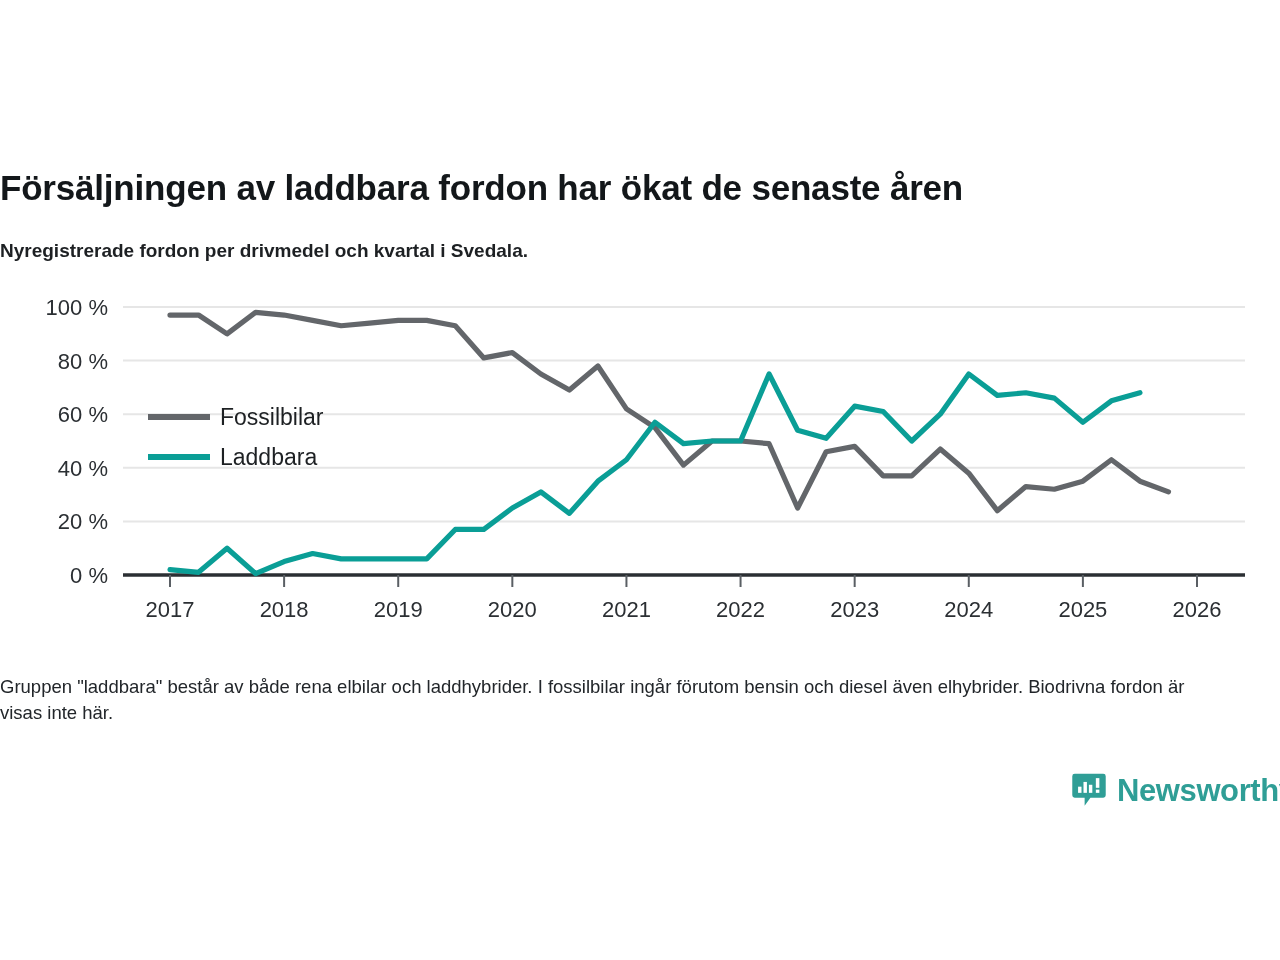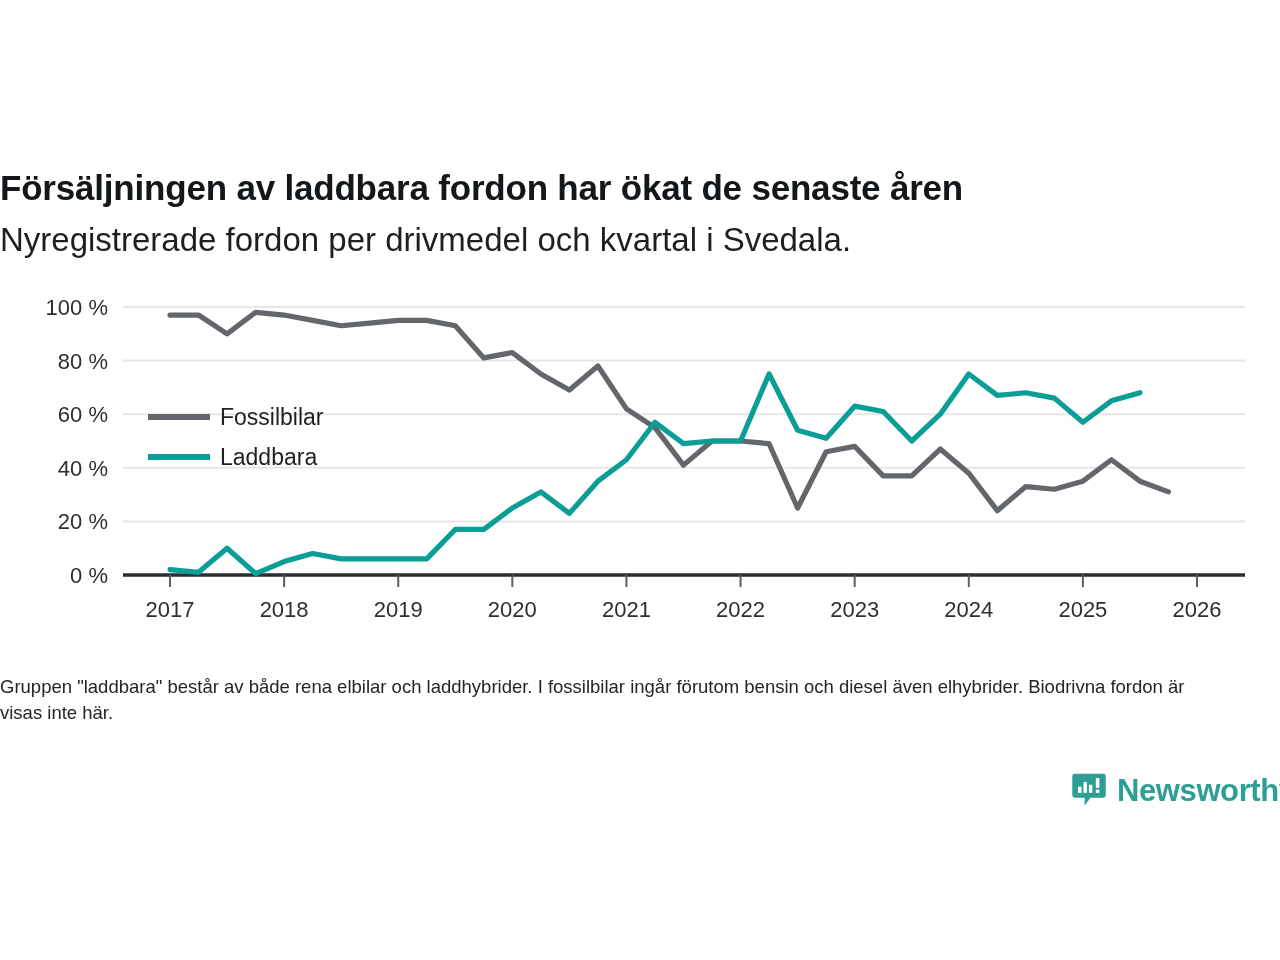--- a/index.html
+++ b/index.html
@@ -12,22 +12,22 @@
     overflow:hidden;
   }
   .page{position:relative;width:1280px;height:716px;box-sizing:border-box;padding:0 0 0 0;}
 
   .headline{
     position:absolute;left:0;top:145px;width:1240px;
     font-size:35px;font-weight:bold;line-height:1.15;
     letter-spacing:-0.2px;color:#13171a;
   }
   .subhead{
-    position:absolute;left:0;top:220px;width:1240px;
-    font-size:33px;font-weight:normal;line-height:1.2;color:#1d2023;
+    position:absolute;left:0;top:240px;width:1240px;
+    font-size:19px;font-weight:bold;line-height:1.2;color:#1d2023;
   }
 
   .chart-area{
     position:absolute;left:0;top:285px;width:1280px;height:345px;
   }
   .chart-svg{display:block;}
 
   .footnote{
     position:absolute;left:0;top:674px;width:1215px;
     font-size:18.5px;line-height:1.38;color:#22262a;

